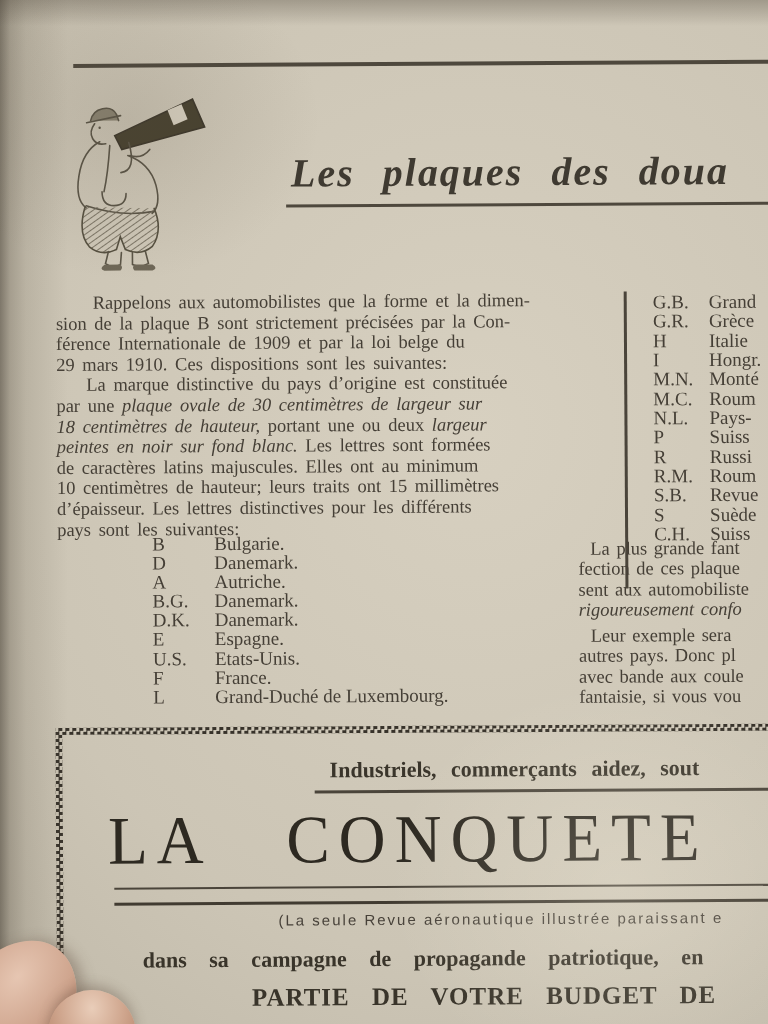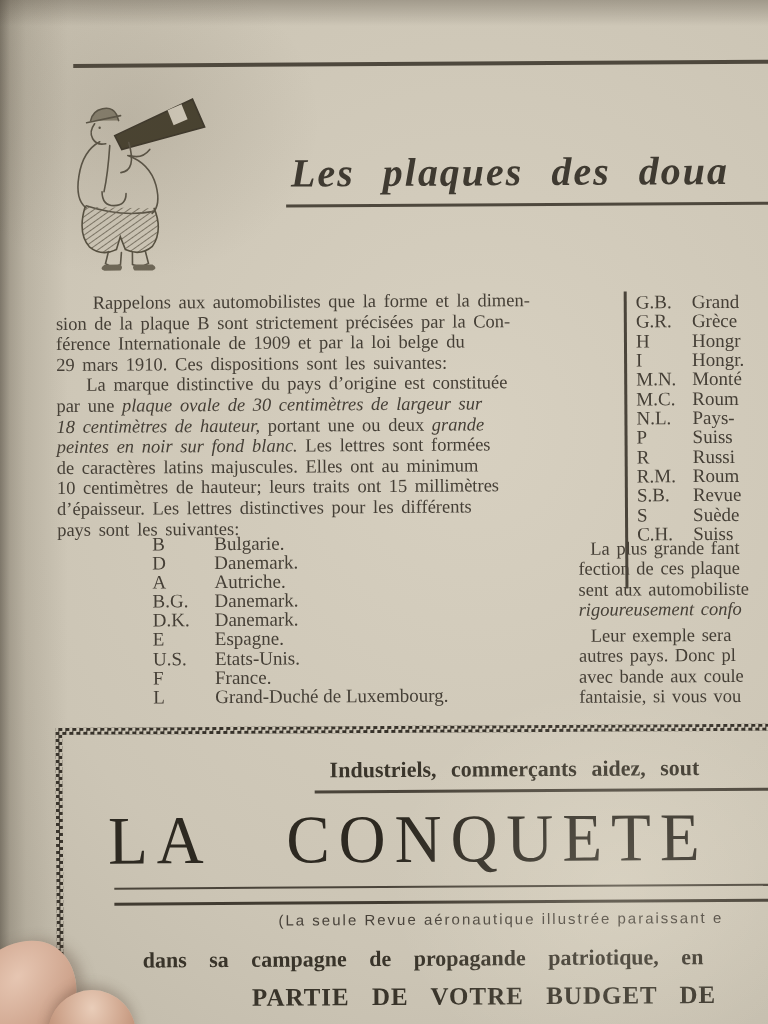--- a/index.html
+++ b/index.html
@@ -21,21 +21,21 @@
   .ind{padding-left:37px;}
   .ind2{padding-left:30px;}
   .ind-sm{padding-left:12px;}
   .it{font-style:italic;}
   .para{margin:0;}
 
   .plates-left{position:absolute;left:152px;top:533px;font-size:19px;line-height:19.1px;white-space:nowrap;}
   .pcode{display:inline-block;width:62px;}
   .vrule{position:absolute;left:625px;top:293px;width:2.5px;height:297px;background:#4a443a;}
   .plates-right{position:absolute;left:637px;top:294px;font-size:19px;line-height:19.35px;white-space:nowrap;}
-  .pcode2{display:inline-block;width:56px;}
+  .pcode2{display:inline-block;width:56px;margin-left:17px;}
   .col-right{position:absolute;left:578px;top:540px;width:205px;font-size:18.5px;line-height:20.3px;word-spacing:2px;}
   .gap{height:6px;}
 
   .checker{background:repeating-conic-gradient(#37322a 0% 25%, rgba(0,0,0,0) 0% 50%);background-size:7px 7px;position:absolute;}
   .checker-top{left:54px;right:-8px;top:726px;height:7px;}
   .checker-left{left:54px;top:733px;bottom:-8px;width:7px;}
 
   .ad-kicker{position:absolute;left:328px;top:757px;font-weight:700;font-size:22px;word-spacing:9px;white-space:nowrap;color:#3a352b;}
   .ad-kicker-rule{position:absolute;left:313px;right:-10px;top:790px;height:2.5px;background:#4a443a;}
   .ad-title{position:absolute;left:106px;top:800px;font-size:65px;font-weight:400;letter-spacing:9px;word-spacing:52px;
@@ -105,21 +105,21 @@
     <div class="col-left">
       <div class="para">
         <div class="ln ind">Rappelons aux automobilistes que la forme et la dimen-</div>
         <div class="ln">sion de la plaque B sont strictement précisées par la Con-</div>
         <div class="ln">férence Internationale de 1909 et par la loi belge du</div>
         <div class="ln">29 mars 1910. Ces dispositions sont les suivantes:</div>
       </div>
       <div class="para">
         <div class="ln ind2"><span>La marque distinctive du pays d’origine est constituée</span></div>
         <div class="ln"><span>par une </span><span class="it">plaque ovale de 30 centimètres de largeur sur</span></div>
-        <div class="ln"><span class="it">18 centimètres de hauteur,</span><span> portant une ou deux </span><span class="it">grande</span></div>
+        <div class="ln"><span class="it">18 centimètres de hauteur,</span><span> portant une ou deux </span><span class="it">largeur</span></div>
         <div class="ln"><span class="it">peintes en noir sur fond blanc.</span><span> Les lettres sont formées</span></div>
         <div class="ln"><span>de caractères latins majuscules. Elles ont au minimum</span></div>
         <div class="ln"><span>10 centimètres de hauteur; leurs traits ont 15 millimètres</span></div>
         <div class="ln"><span>d’épaisseur. Les lettres distinctives pour les différents</span></div>
         <div class="ln"><span>pays sont les suivantes:</span></div>
       </div>
     </div>
 
     <div class="plates-left">
       <div class="ln"><span class="pcode">B</span><span>Bulgarie.</span></div>
@@ -131,21 +131,21 @@
       <div class="ln"><span class="pcode">U.S.</span><span>Etats-Unis.</span></div>
       <div class="ln"><span class="pcode">F</span><span>France.</span></div>
       <div class="ln"><span class="pcode">L</span><span>Grand-Duché de Luxembourg.</span></div>
     </div>
 
     <div class="vrule"></div>
 
     <div class="plates-right">
       <div class="ln"><span class="pcode2">G.B.</span><span>Grand</span></div>
       <div class="ln"><span class="pcode2">G.R.</span><span>Grèce</span></div>
-      <div class="ln"><span class="pcode2">H</span><span>Hongr</span></div>
+      <div class="ln"><span class="pcode2">H</span><span>Italie</span></div>
       <div class="ln"><span class="pcode2">I</span><span>Hongr.</span></div>
       <div class="ln"><span class="pcode2">M.N.</span><span>Monté</span></div>
       <div class="ln"><span class="pcode2">M.C.</span><span>Roum</span></div>
       <div class="ln"><span class="pcode2">N.L.</span><span>Pays-</span></div>
       <div class="ln"><span class="pcode2">P</span><span>Suiss</span></div>
       <div class="ln"><span class="pcode2">R</span><span>Russi</span></div>
       <div class="ln"><span class="pcode2">R.M.</span><span>Roum</span></div>
       <div class="ln"><span class="pcode2">S.B.</span><span>Revue</span></div>
       <div class="ln"><span class="pcode2">S</span><span>Suède</span></div>
       <div class="ln"><span class="pcode2">C.H.</span><span>Suiss</span></div>

